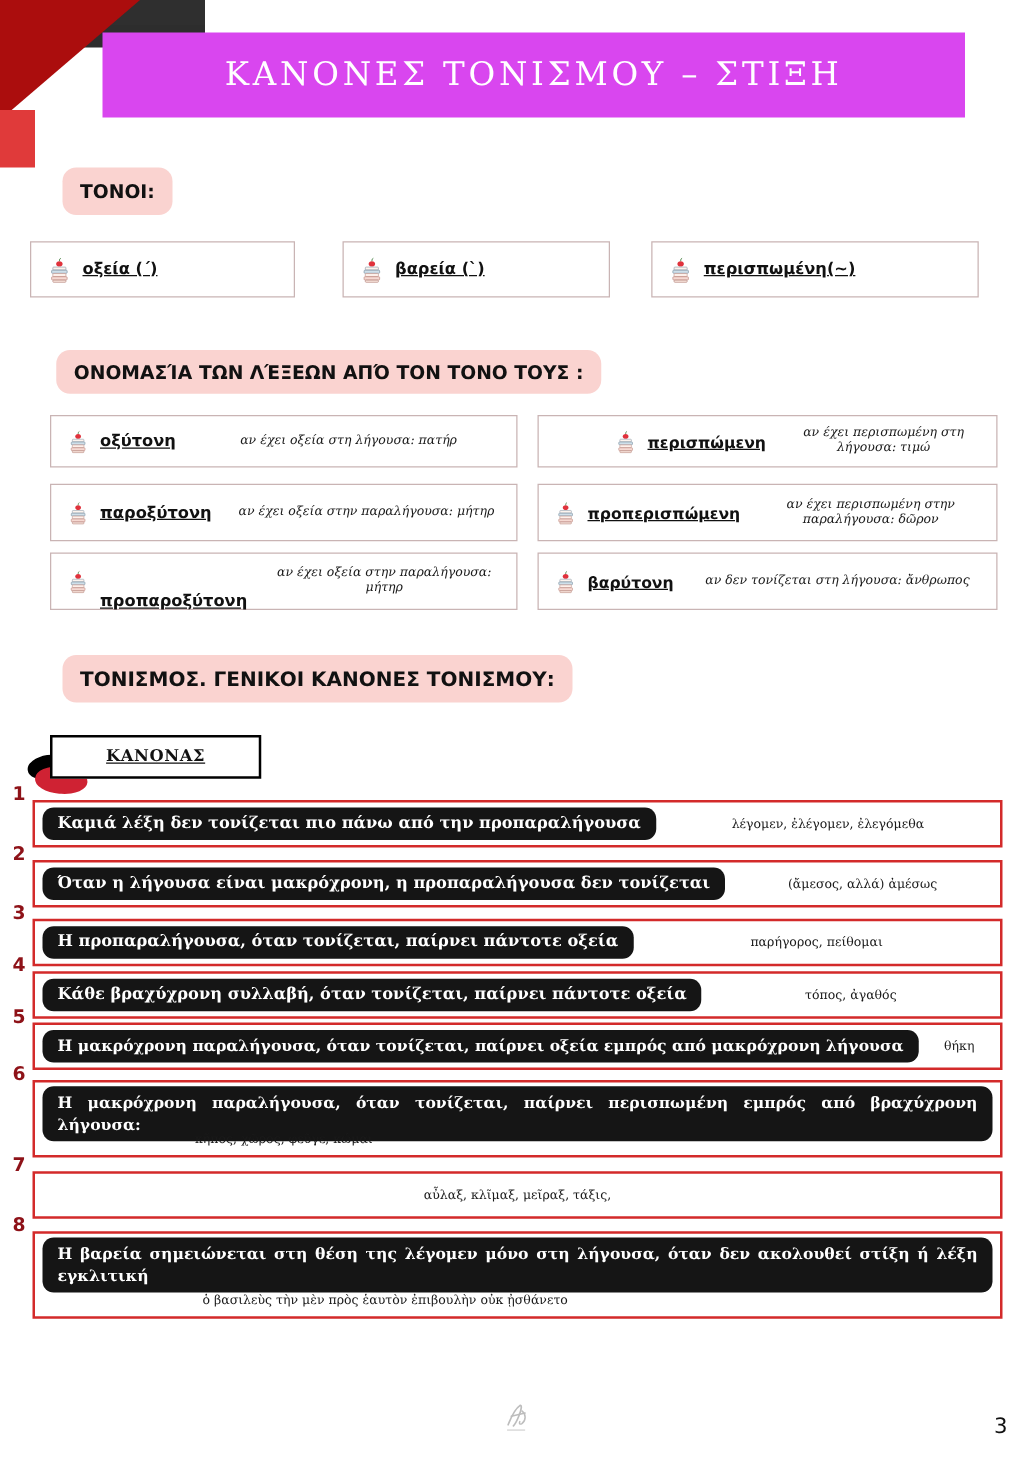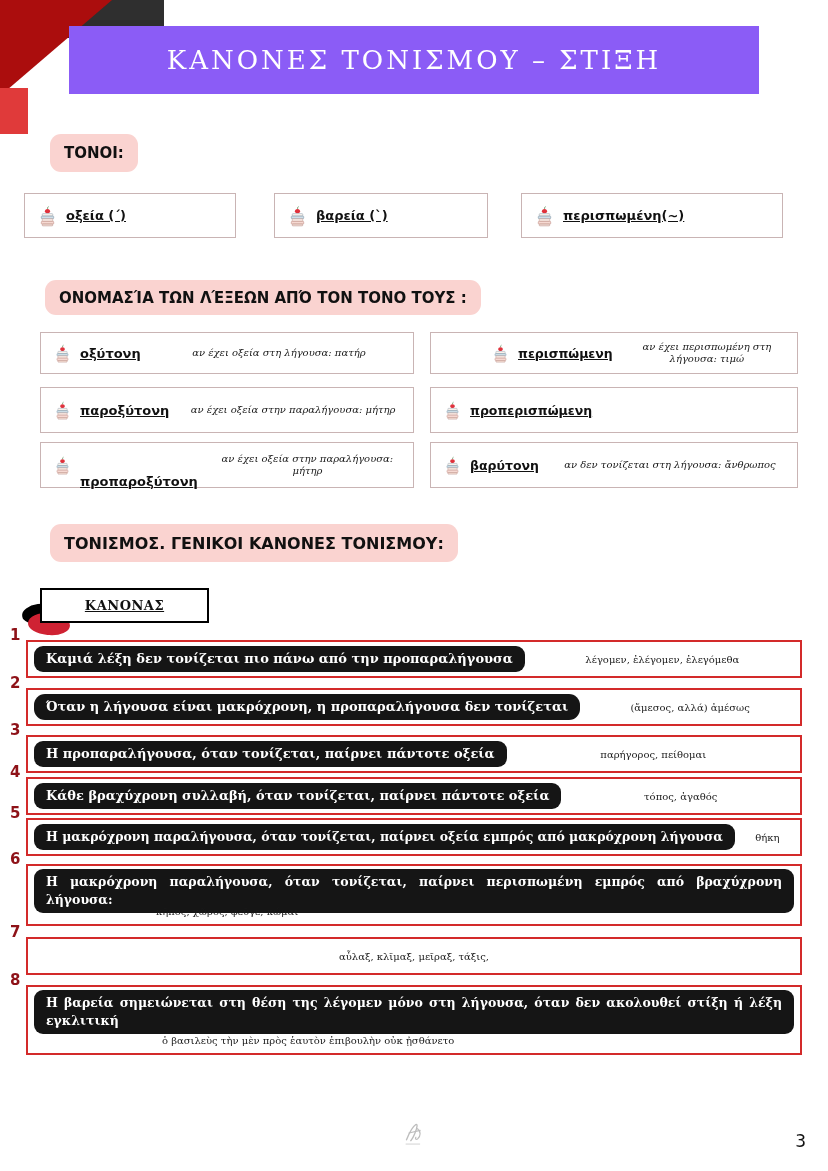--- a/index.html
+++ b/index.html
@@ -13,22 +13,22 @@
   
   #corner{position:absolute;left:0;top:0;width:200px;height:140px;}
   .deco-gray{position:absolute;left:78px;top:0;width:86px;height:22px;background:#2f2f2f;}
   .deco-gray2{position:absolute;left:36px;top:20px;width:128px;height:18px;background:#2d2d2d;}
   .deco-darkred{position:absolute;left:0;top:0;width:112px;height:96px;
      background:#ab0d0d;clip-path:polygon(0 0,100% 0,0 100%);}
   .deco-red{position:absolute;left:0;top:88px;width:28px;height:46px;background:#e03a3a;}
 
   
   #title-bar{
-    position:absolute;left:69px;top:26px;width:690px;height:68px;
-    background:#8b5cf6;color:#fff;display:flex;align-items:center;justify-content:center;
+    position:absolute;left:82px;top:26px;width:690px;height:68px;
+    background:#d946ef;color:#fff;display:flex;align-items:center;justify-content:center;
   }
   #title-text{
     font-family:"DejaVu Serif","Liberation Serif",serif;
     font-size:26px;letter-spacing:3px;font-weight:400;white-space:nowrap;
   }
 
   
   .pink-head{
     position:absolute;background:#fad3d0;border-radius:11px;
     display:flex;align-items:center;padding:0 14px;box-sizing:border-box;
@@ -220,20 +220,21 @@
       <path d="M13 7 C10.5 7 9 8.6 9 10.4 C9 12.4 11 13.6 13 13.6
                C15 13.6 17 12.4 17 10.4 C17 8.6 15.5 7 13 7 Z" fill="#e0323c"></path>
       <path d="M13 7 L13.4 4.4 L14.8 3.4" stroke="#3f7a3a" stroke-width="1" fill="none"></path>
       <rect x="5" y="14.2" width="16" height="3.6" rx="1" fill="#fdf4ee" stroke="#9aa7b3" stroke-width=".9"></rect>
       <rect x="3.5" y="18" width="19" height="3.8" rx="1" fill="#cfe0ea" stroke="#7f93a3" stroke-width=".9"></rect>
       <rect x="5" y="22" width="16" height="3.8" rx="1" fill="#fdf0ea" stroke="#c49b93" stroke-width=".9"></rect>
       <rect x="3.5" y="26" width="19" height="4" rx="1" fill="#f6d9d2" stroke="#c08c84" stroke-width=".9"></rect>
       <rect x="5" y="30.2" width="16" height="2.6" rx="1" fill="#fbe6de" stroke="#b98e86" stroke-width=".9"></rect>
     </svg>
       <span class="term" style="font-size:12.5px;margin-right:10px;">προπερισπώμενη</span>
+         <span class="gloss" style="font-size:10px;flex:1;text-align:center;padding-right:6px;">αν έχει περισπωμένη στην παραλήγουσα: δῶρον</span>
     </div>
     <div class="card" style="left: 430px; top: 442px; width: 368px; height: 46px;">
       <svg class="bk-icon" width="15" height="20" viewBox="0 0 26 34">
       <path d="M13 7 C10.5 7 9 8.6 9 10.4 C9 12.4 11 13.6 13 13.6
                C15 13.6 17 12.4 17 10.4 C17 8.6 15.5 7 13 7 Z" fill="#e0323c"></path>
       <path d="M13 7 L13.4 4.4 L14.8 3.4" stroke="#3f7a3a" stroke-width="1" fill="none"></path>
       <rect x="5" y="14.2" width="16" height="3.6" rx="1" fill="#fdf4ee" stroke="#9aa7b3" stroke-width=".9"></rect>
       <rect x="3.5" y="18" width="19" height="3.8" rx="1" fill="#cfe0ea" stroke="#7f93a3" stroke-width=".9"></rect>
       <rect x="5" y="22" width="16" height="3.8" rx="1" fill="#fdf0ea" stroke="#c49b93" stroke-width=".9"></rect>
       <rect x="3.5" y="26" width="19" height="4" rx="1" fill="#f6d9d2" stroke="#c08c84" stroke-width=".9"></rect>
@@ -253,21 +254,21 @@
 </div>
 
 <div id="rules-container">
     <div class="rule-num" style="top: 626px;">1</div>
     <div class="rule" style="top: 640px; height: 38px;">
       <div class="pill" style="font-size:13px;margin-left:6px;white-space:nowrap;">Καμιά λέξη δεν τονίζεται πιο πάνω από την προπαραλήγουσα</div>
          <div class="example" style="flex:1;text-align:center;">λέγομεν, ἐλέγομεν, ἐλεγόμεθα</div>
     </div>
     <div class="rule-num" style="top: 674px;">2</div>
     <div class="rule" style="top: 688px; height: 38px;">
-      <div class="pill" style="font-size:13px;margin-left:6px;white-space:nowrap;border-radius:11px;">Όταν η λήγουσα είναι μακρόχρονη, η προπαραλήγουσα δεν τονίζεται</div>
+      <div class="pill" style="font-size:13px;margin-left:6px;white-space:nowrap;">Όταν η λήγουσα είναι μακρόχρονη, η προπαραλήγουσα δεν τονίζεται</div>
          <div class="example" style="flex:1;text-align:center;">(ἄμεσος, αλλά) ἀμέσως</div>
     </div>
     <div class="rule-num" style="top: 721px;">3</div>
     <div class="rule" style="top: 735px; height: 38px;">
       <div class="pill" style="font-size:13px;margin-left:6px;white-space:nowrap;">Η προπαραλήγουσα, όταν τονίζεται, παίρνει πάντοτε οξεία</div>
          <div class="example" style="flex:1;text-align:center;">παρήγορος, πείθομαι</div>
     </div>
     <div class="rule-num" style="top: 763px;">4</div>
     <div class="rule" style="top: 777px; height: 38px;">
       <div class="pill" style="font-size:13px;margin-left:6px;white-space:nowrap;">Κάθε βραχύχρονη συλλαβή, όταν τονίζεται, παίρνει πάντοτε οξεία</div>

